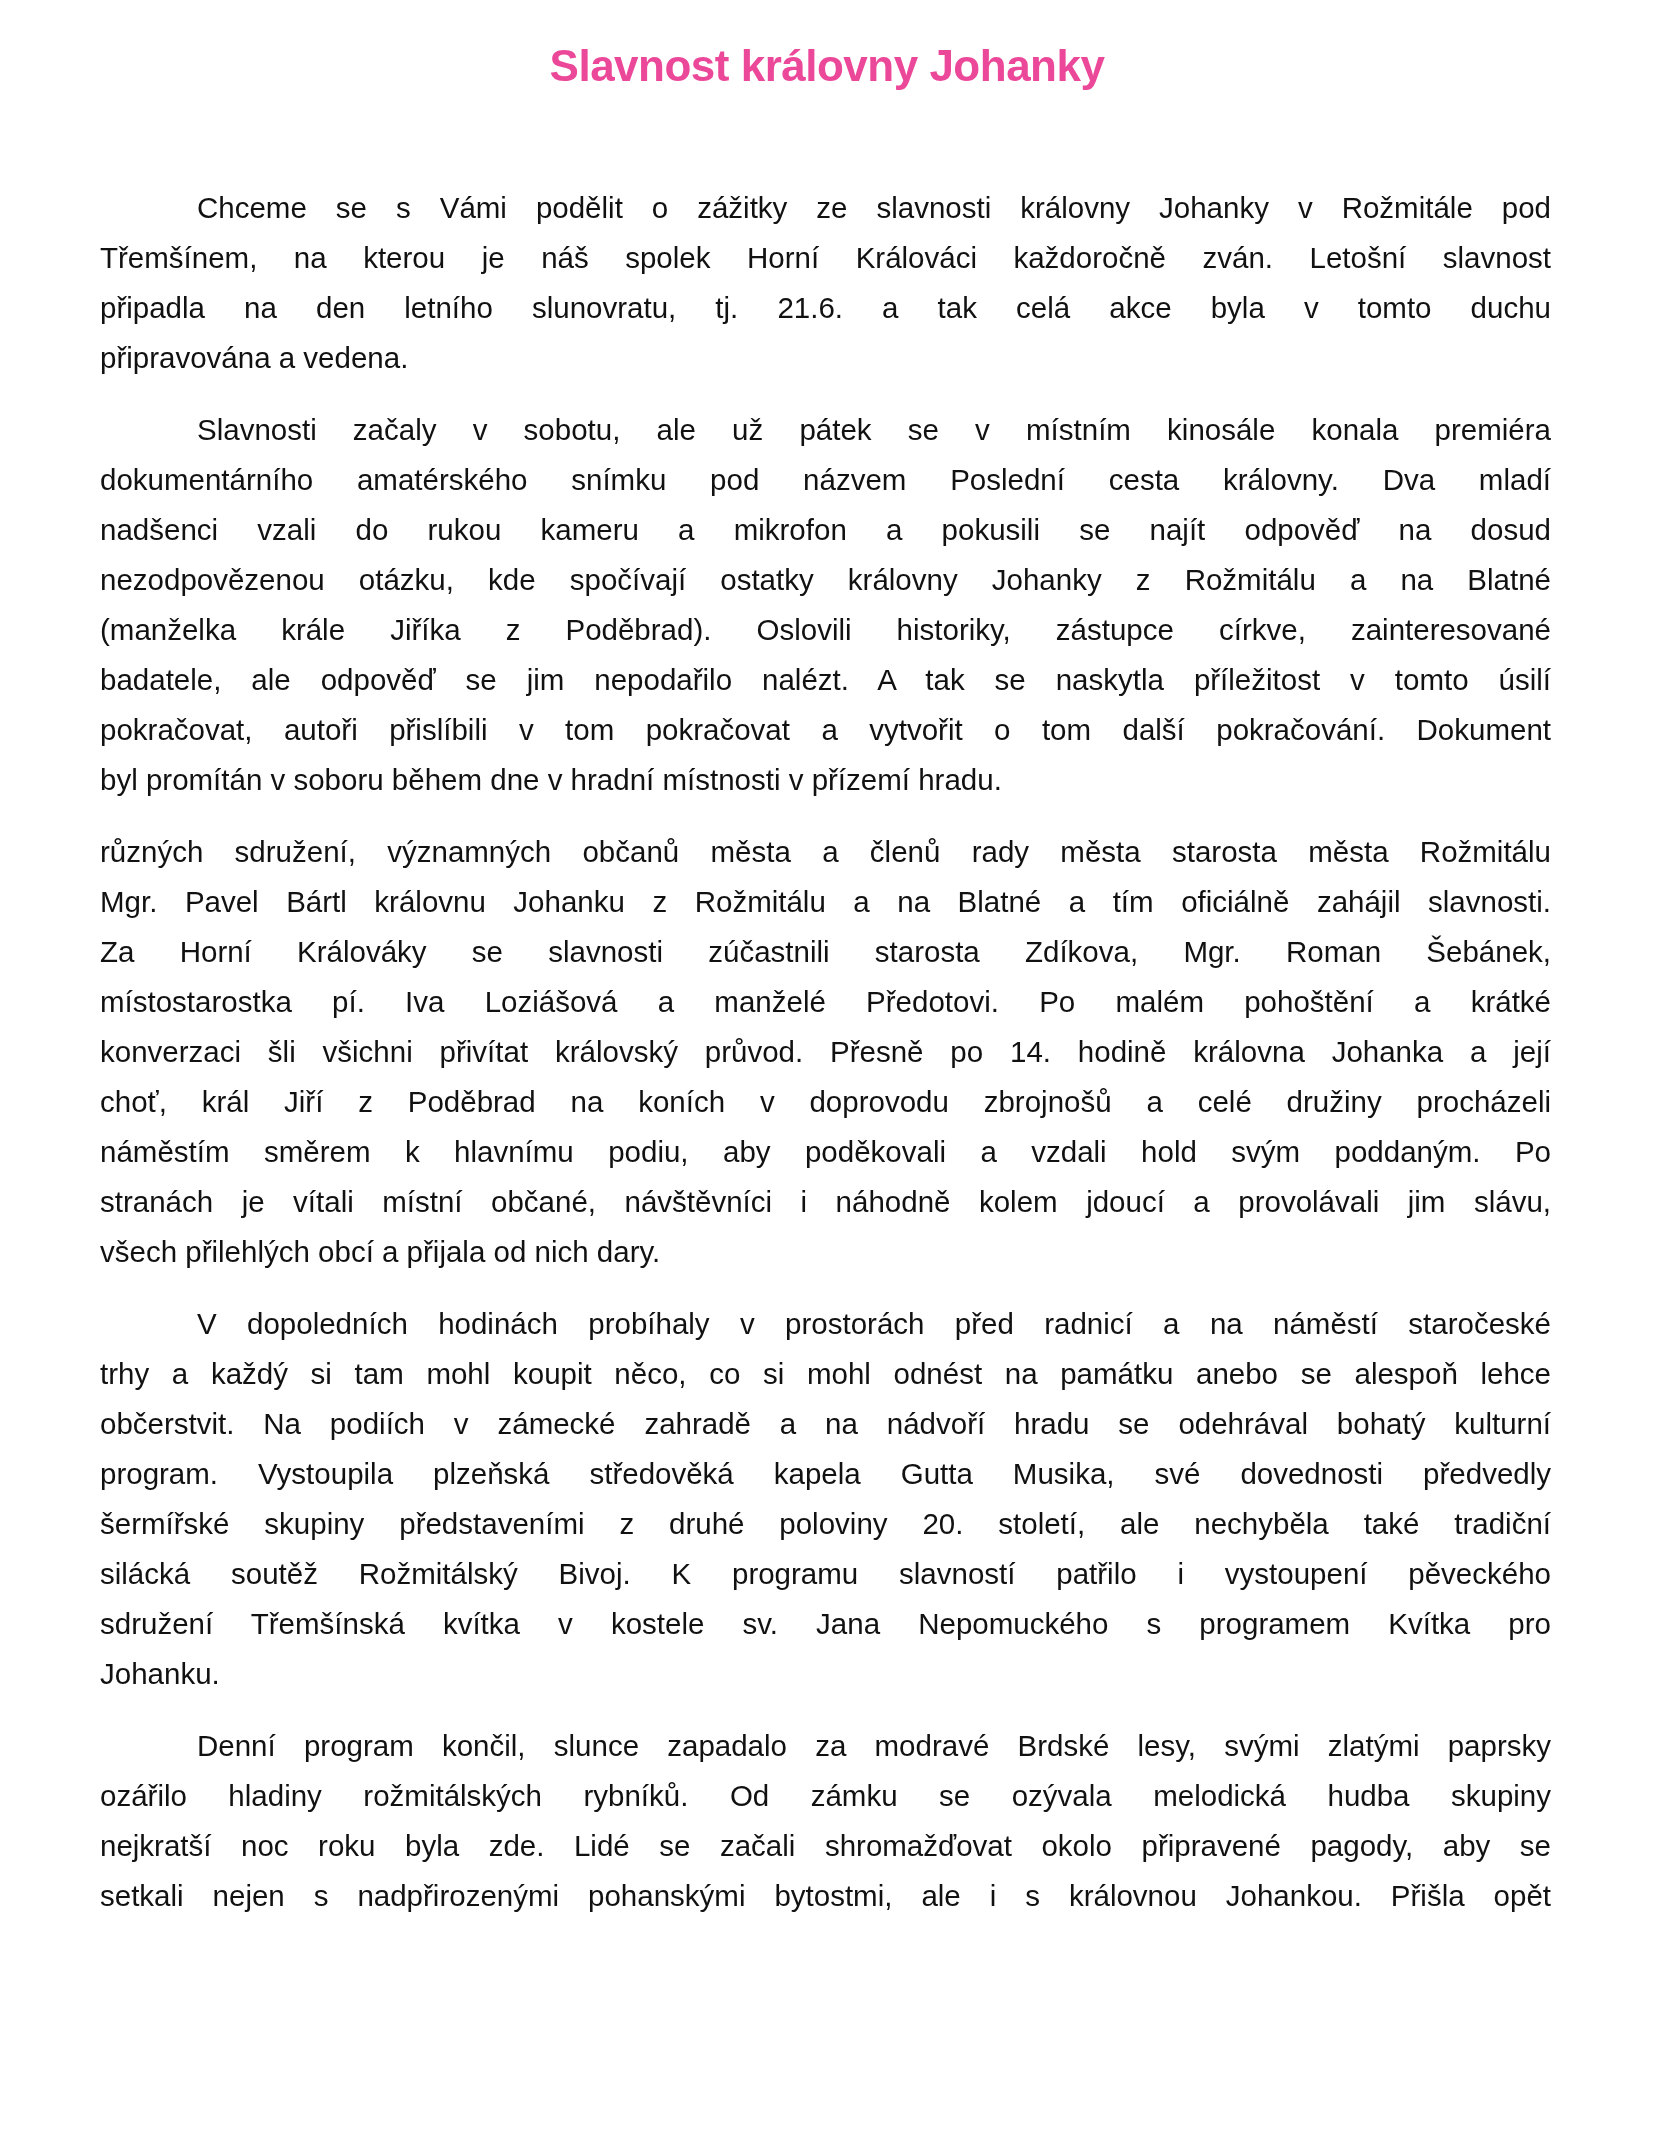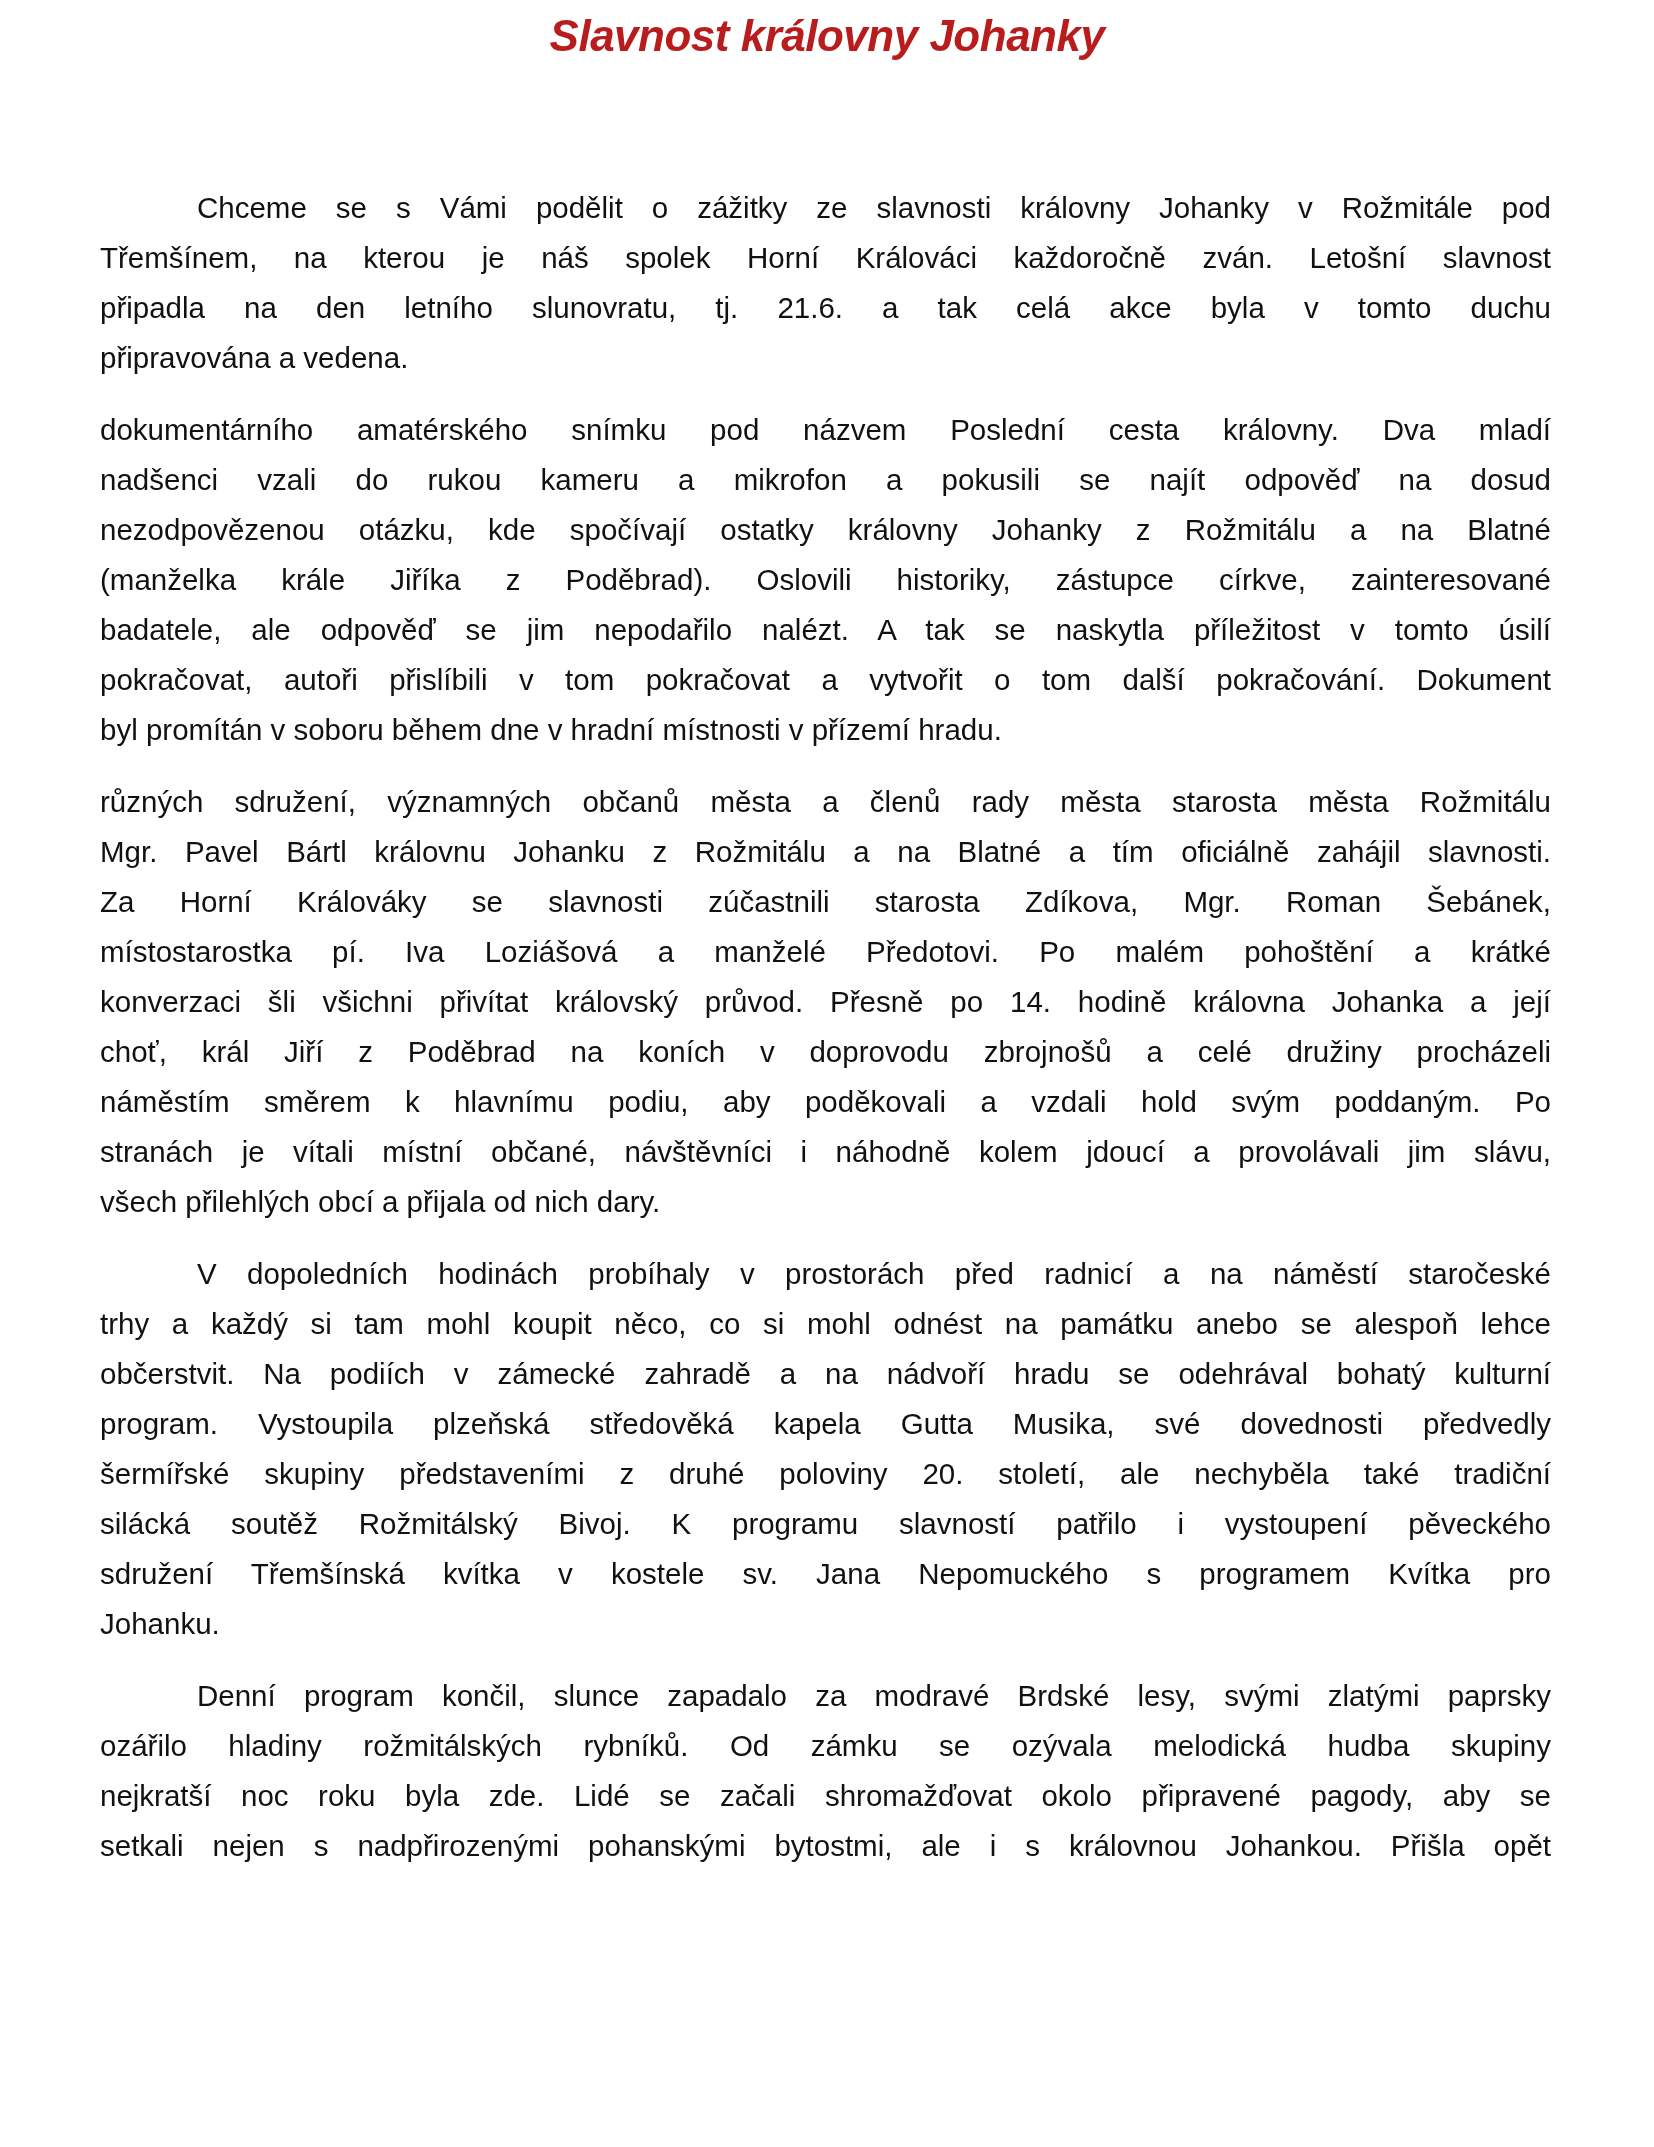--- a/index.html
+++ b/index.html
@@ -20,29 +20,28 @@
     left: 0;
     top: 0;
     width: 1654px;
     height: 2147px;
     background: #ffffff;
   }
   .title {
     position: absolute;
     left: 0;
     width: 1654px;
-    top: 6px;
+    top: 36px;
     text-align: center;
     font-weight: bold;
     font-size: 44px;
     line-height: 60px;
     letter-spacing: -0.5px;
-    color: #b91c1c;
+    color: #ec4899;
     margin: 0;
-    font-style: italic;
   }
   .body-text {
     position: absolute;
     left: 100px;
     top: 183px;
     width: 1451px;
   }
   .para {
     margin: 0 0 22px 0;
   }
@@ -72,20 +71,21 @@
   <div class="body-text">
 
     <div class="para">
       <span class="line first">Chceme se s Vámi podělit o zážitky ze slavnosti královny Johanky v Rožmitále pod</span>
       <span class="line">Třemšínem, na kterou je náš spolek Horní Králováci každoročně zván. Letošní slavnost</span>
       <span class="line">připadla na den letního slunovratu, tj. 21.6. a tak celá akce byla v tomto duchu</span>
       <span class="line last">připravována a vedena.</span>
     </div>
 
     <div class="para">
+      <span class="line first">Slavnosti začaly v sobotu, ale už pátek se v místním kinosále konala premiéra</span>
       <span class="line">dokumentárního amatérského snímku pod názvem Poslední cesta královny. Dva mladí</span>
       <span class="line">nadšenci vzali do rukou kameru a mikrofon a pokusili se najít odpověď na dosud</span>
       <span class="line">nezodpovězenou otázku, kde spočívají ostatky královny Johanky z Rožmitálu a na Blatné</span>
       <span class="line">(manželka krále Jiříka z Poděbrad). Oslovili historiky, zástupce církve, zainteresované</span>
       <span class="line">badatele, ale odpověď se jim nepodařilo nalézt. A tak se naskytla příležitost v tomto úsilí</span>
       <span class="line">pokračovat, autoři přislíbili v tom pokračovat a vytvořit o tom další pokračování.  Dokument</span>
       <span class="line last">byl promítán v soboru během dne v hradní místnosti v přízemí hradu.</span>
     </div>
 
     <div class="para">

